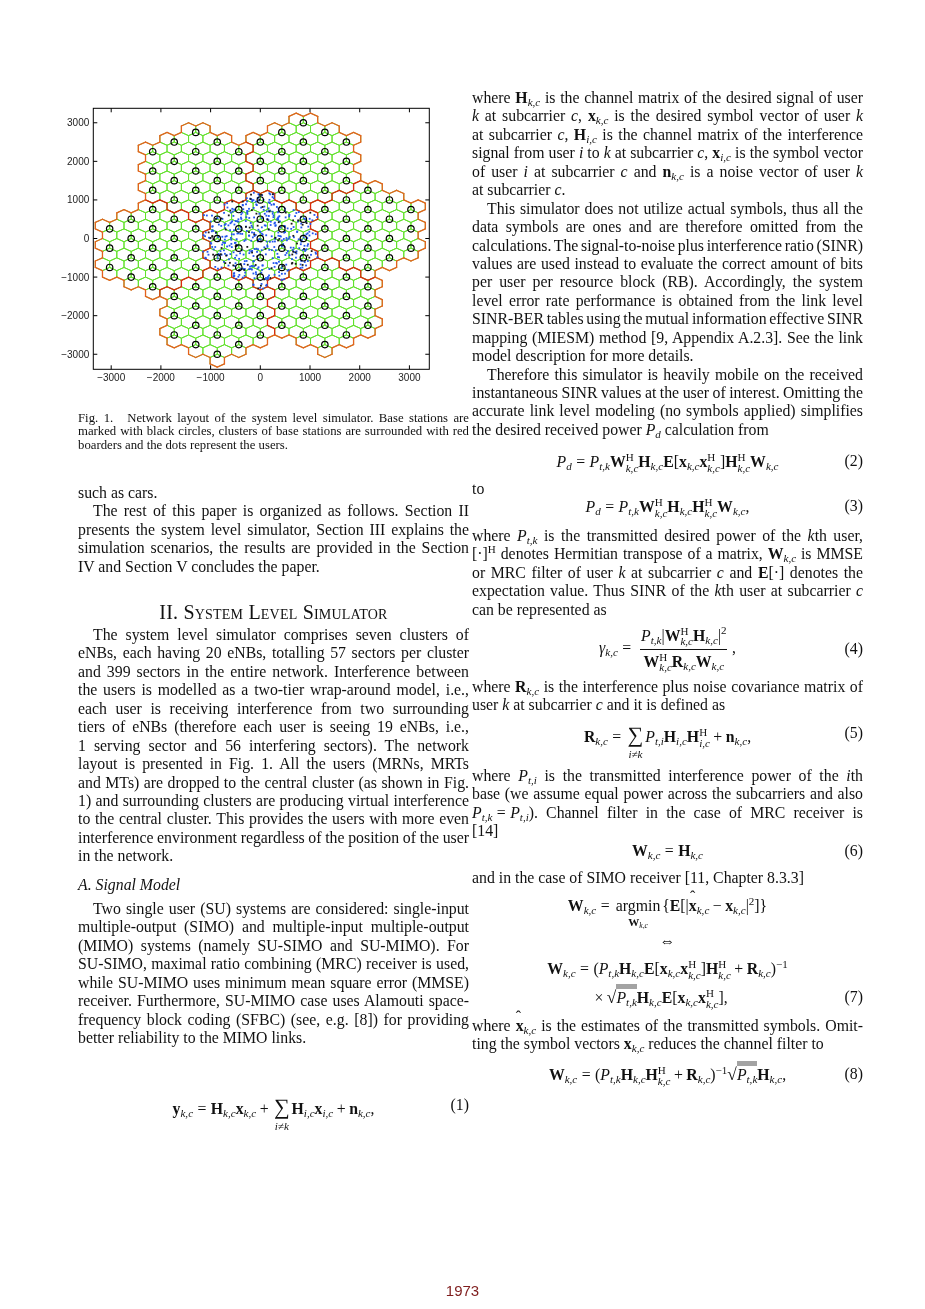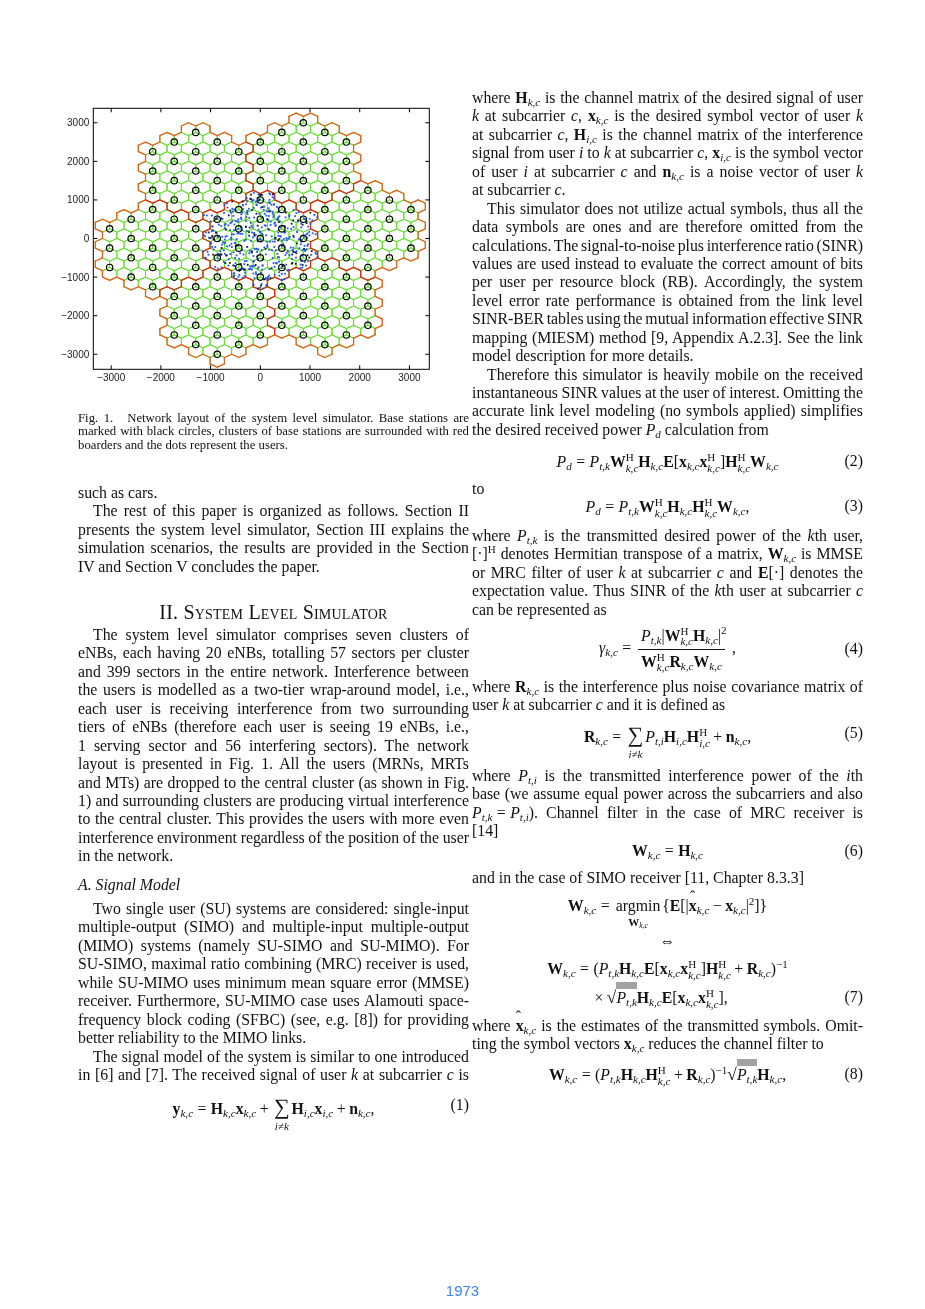--- a/index.html
+++ b/index.html
@@ -16,40 +16,40 @@
     .cap .ln{font-size:12.75px;height:13.9px;line-height:13.9px;}
     .cap .ln.last{text-align:left;text-align-last:left;}
     .cap .fig-label{margin-right:14px;}
     .sec-head{font-size:20px;font-variant:small-caps;text-align:center;height:18.45px;line-height:18.45px;letter-spacing:0.2px;}
     .sub-head{font-size:15.8px;font-style:italic;height:18.45px;line-height:18.45px;}
     .eq{position:absolute;height:18.45px;line-height:18.45px;font-size:15.8px;text-align:center;white-space:nowrap;box-sizing:border-box;}
     .eq .eqn{position:absolute;right:0;top:0;}
     .eq.tall{height:50px;display:flex;align-items:center;justify-content:center;}
     .eq.tall .eqn{top:50%;transform:translateY(-50%);line-height:18.45px;}
     .eq.leftal{text-align:left;padding-left:119px;}
-    .pageno{position:absolute;top:1281px;left:0;width:925px;text-align:center;font-family:"Liberation Sans","DejaVu Sans",sans-serif;font-size:15px;line-height:20px;color:#3b82f6;}
+    .pageno{position:absolute;top:1281px;left:0;width:925px;text-align:center;font-family:"Liberation Sans","DejaVu Sans",sans-serif;font-size:15px;line-height:20px;color:#7f1d1d;}
     
     .m{white-space:nowrap;}
     .it{font-style:italic;}
     .bf{font-weight:bold;font-style:normal;}
     .rm{font-style:normal;}
     .rel{margin:0 0.28em;}
     .bin{margin:0 0.22em;}
     .sb{font-size:0.7em;line-height:0;vertical-align:-0.3em;}
     .sp{font-size:0.7em;line-height:0;vertical-align:0.55em;}
     .ss{display:inline-flex;flex-direction:column;font-size:0.7em;line-height:0.95;vertical-align:0.5em;text-align:left;}
     .op{display:inline-block;position:relative;margin:0 0.12em;line-height:1;}
     .opsym{font-size:1.4em;line-height:1;}
     .opword{font-style:normal;}
     .opsub{position:absolute;left:50%;top:calc(100% + 3px);transform:translateX(-50%);font-size:0.7em;line-height:1;white-space:nowrap;}
-    .frac{display:inline-flex;flex-direction:column;align-items:flex-start;vertical-align:middle;margin:8px 0.15em;}
+    .frac{display:inline-flex;flex-direction:column;align-items:center;vertical-align:middle;margin:8px 0.15em;}
     .num{line-height:1.2;padding:0 3px 2px;}
     .den{line-height:1.2;padding:2px 3px 0;border-top:1px solid #111;}
     .rad{font-size:1.1em;}
-    .radb{border-top:7px solid #a3a3a3;text-align:right;}
+    .radb{border-top:5px solid #a3a3a3;text-align:right;}
     .hat{position:relative;display:inline-block;}
     .acc{position:absolute;left:0;right:0;top:-0.55em;text-align:center;font-weight:normal;font-style:normal;}
     #fig-svg{position:absolute;left:50px;top:100px;width:390px;height:295px;}
     #fig-svg text{font-family:"Liberation Sans","DejaVu Sans",sans-serif;font-size:10px;fill:#222;}
   </style>
 </head>
 <body>
 
 <div id="page">
 
@@ -1486,24 +1486,20 @@
     <div class="para indent ragged">
         <div class="ln">Two single user (SU) systems are considered: single-input</div>
         <div class="ln">multiple-output (SIMO) and multiple-input multiple-output</div>
         <div class="ln">(MIMO) systems (namely SU-SIMO and SU-MIMO). For</div>
         <div class="ln">SU-SIMO, maximal ratio combining (MRC) receiver is used,</div>
         <div class="ln">while SU-MIMO uses minimum mean square error (MMSE)</div>
         <div class="ln">receiver. Furthermore, SU-MIMO case uses Alamouti space-</div>
         <div class="ln">frequency block coding (SFBC) (see, e.g. [8]) for providing</div>
         <div class="ln">better reliability to the MIMO links.</div>
       </div>
-    <div class="para indent">
-        <div class="ln">The signal model of the system is similar to one introduced</div>
-        <div class="ln">in [6] and [7]. The received signal of user <span class="m"><i class="it">k</i></span> at subcarrier <span class="m"><i class="it">c</i></span> is</div>
-      </div>
   </div>
 
   <div class="eq col-l" style="top:1096px">
     <span><span class="m"><span class="bf">y</span><span class="sb"><i class="it">k</i>,<i class="it">c</i></span><span class="rel">=</span><span class="bf">H</span><span class="sb"><i class="it">k</i>,<i class="it">c</i></span><span class="bf">x</span><span class="sb"><i class="it">k</i>,<i class="it">c</i></span><span class="bin">+</span><span class="op"><span class="opsym">∑</span><span class="opsub"><i class="it">i</i>≠<i class="it">k</i></span></span><span class="bf">H</span><span class="sb"><i class="it">i</i>,<i class="it">c</i></span><span class="bf">x</span><span class="sb"><i class="it">i</i>,<i class="it">c</i></span><span class="bin">+</span><span class="bf">n</span><span class="sb"><i class="it">k</i>,<i class="it">c</i></span>,</span></span>
     <span class="eqn">(1)</span>
   </div>
 
   <div class="blk col-r txt" style="top:89px">
     <div class="para ragged">
         <div class="ln">where <span class="m"><span class="bf">H</span><span class="sb"><i class="it">k</i>,<i class="it">c</i></span></span> is the channel matrix of the desired signal of user</div>

